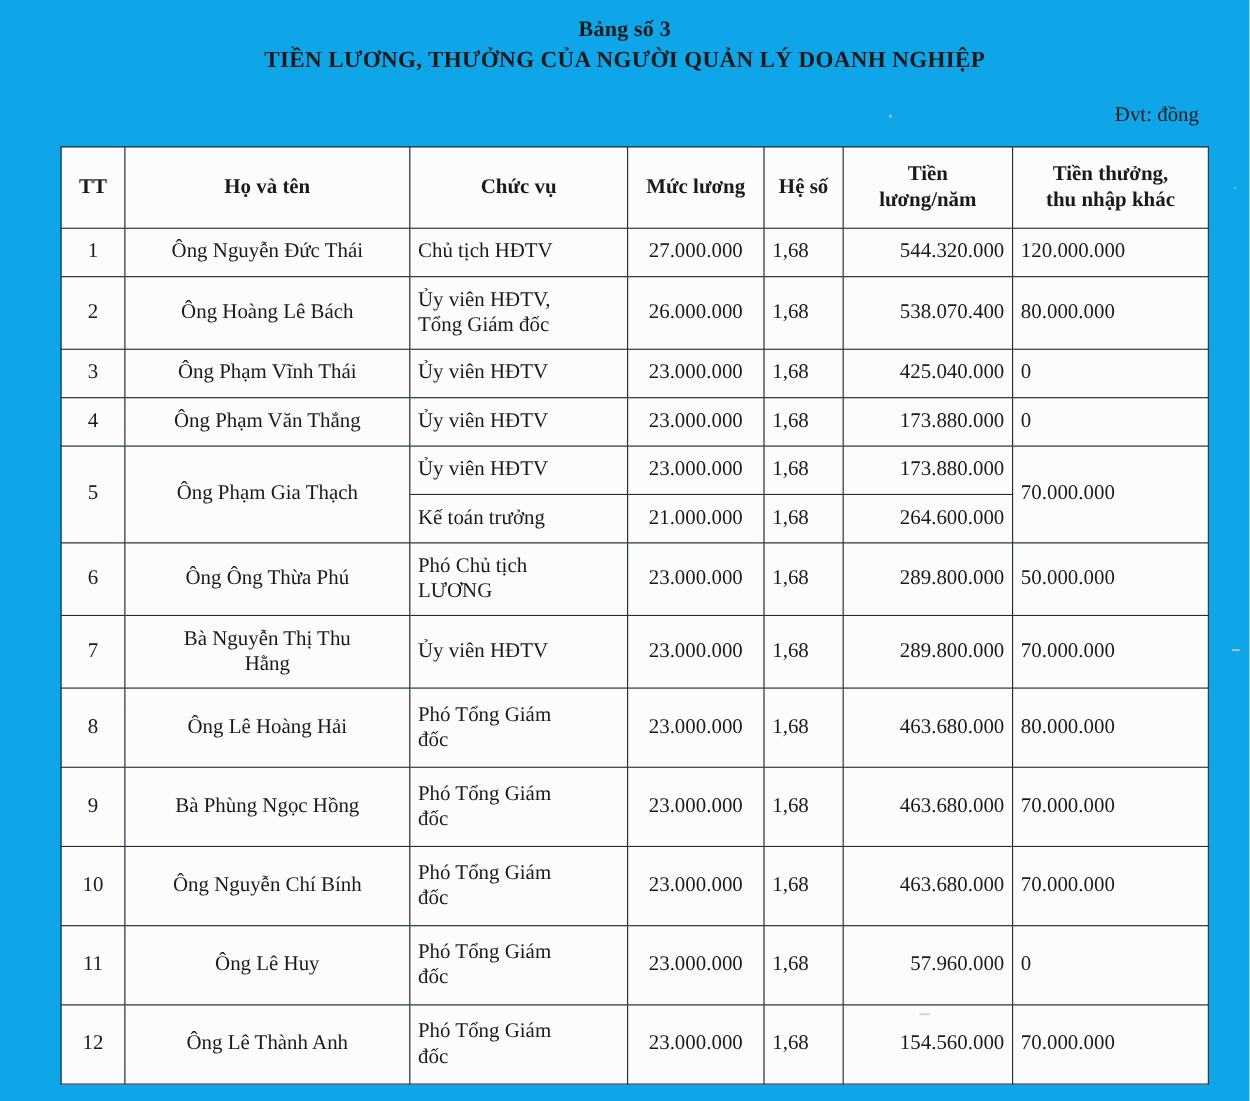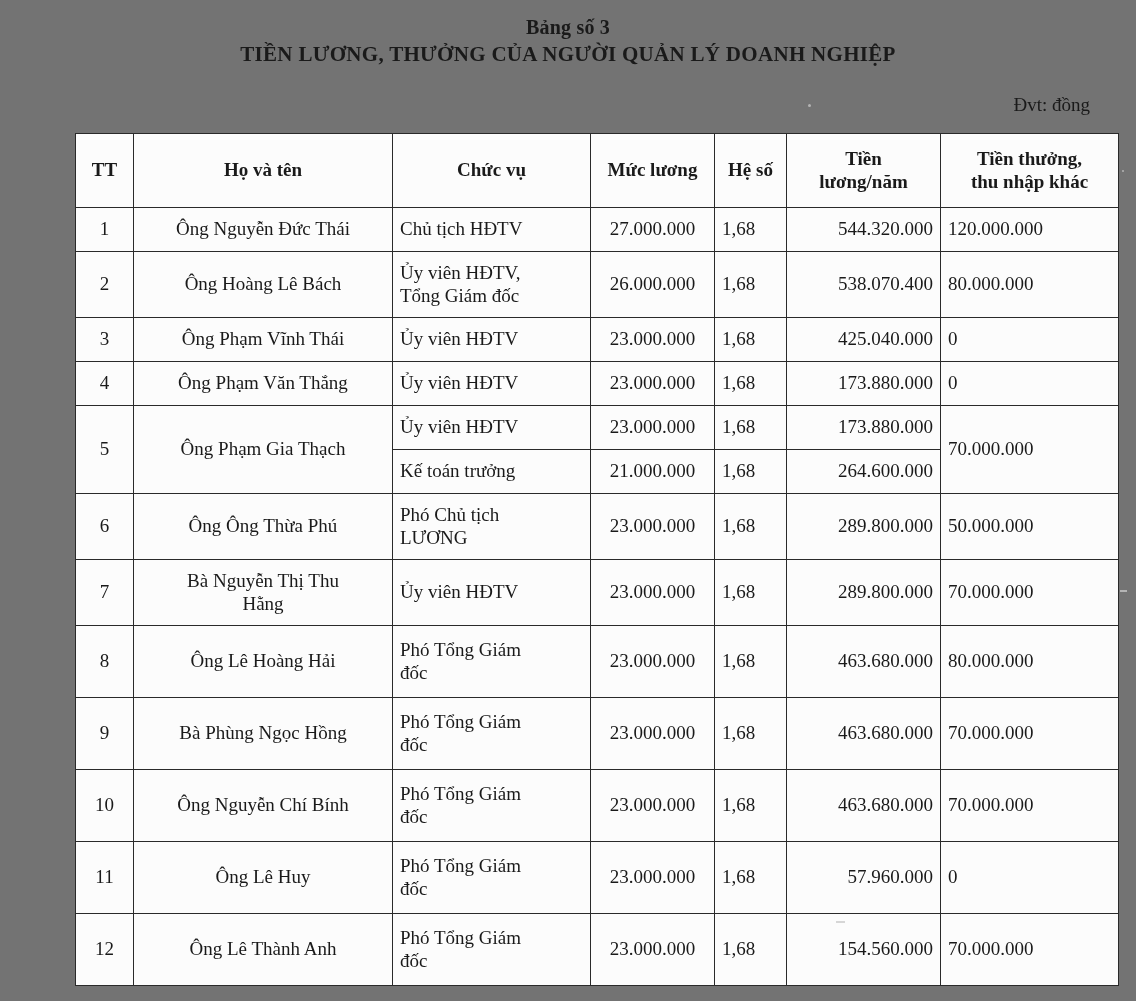--- a/index.html
+++ b/index.html
@@ -12,21 +12,21 @@
     height: 1001px;
     position: relative;
     font-family: "Liberation Serif", "DejaVu Serif", serif;
     color: #1a1a1a;
     overflow: hidden;
   }
 
   .page {
     position: absolute;
     inset: 0;
-    background: #737373;
+    background: #0ea5e9;
   }
 
   
   .title-block {
     position: absolute;
     top: 14px;
     left: 0;
     width: 1136px;
     text-align: center;
   }
@@ -56,21 +56,20 @@
   .table-wrap {
     position: absolute;
     left: 55px;
     top: 133px;
     width: 1043px;
   }
   table.salary {
     border-collapse: collapse;
     width: 1043px;
     table-layout: fixed;
-    margin-left: 20px;
   }
   table.salary th,
   table.salary td {
     border: 1.6px solid #2a2a2a;
     font-size: 19px;
     line-height: 1.18;
     vertical-align: middle;
     background: #fcfcfc;
   }
   table.salary th {

